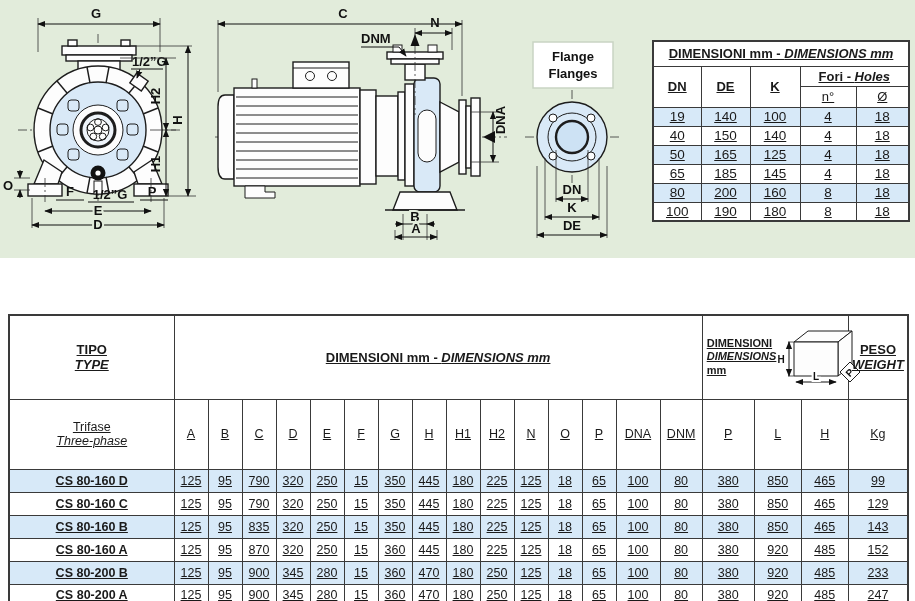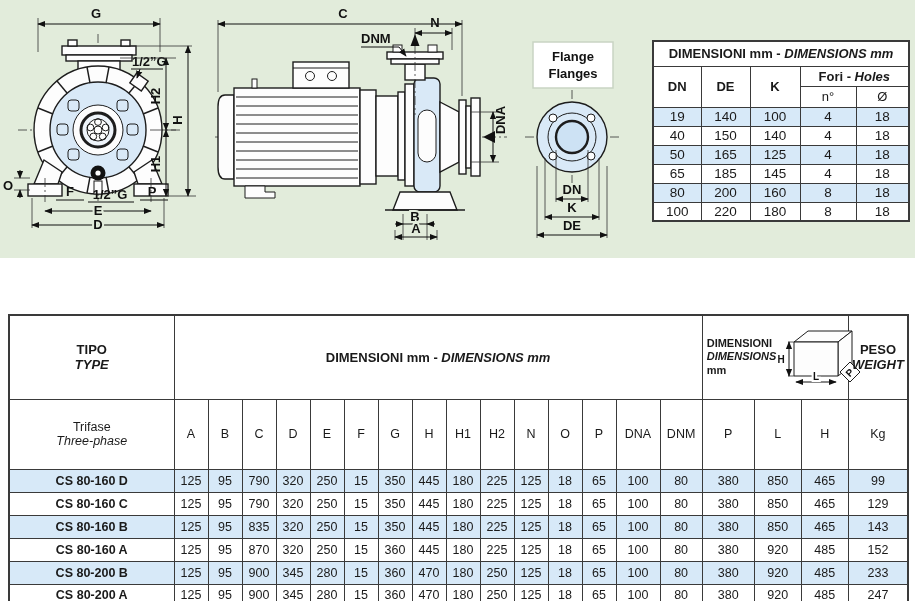--- a/index.html
+++ b/index.html
@@ -18,21 +18,21 @@
   .fillb { fill:#d9e9f7; }
   .fillw { fill:#fdfdfd; }
   .dim  { font:bold 13px "Liberation Sans",sans-serif; fill:#111; }
   .halo { paint-order:stroke; stroke:#e2ecdb; stroke-width:4px; }
   .dline { stroke:#111; stroke-width:1; fill:none; }
   .cline { stroke:#333; stroke-width:0.8; stroke-dasharray:9 3 2 3; fill:none; }
   .ext   { stroke:#333; stroke-width:0.8; fill:none; }
 
   
   .ftable-wrap { position:absolute; left:652px; top:40px; }
-  table { border-collapse:collapse; table-layout:fixed; }
+  table { border-collapse:collapse; table-layout:fixed;text-decoration:underline; }
   .ftable { width:256px; background:#fff; border:2px solid #3a3a3a; }
   .ftable th, .ftable td { border:1px solid #3a3a3a; text-align:center; vertical-align:middle; font-size:13px; }
   .ftable .title-row th { height:25px; font-weight:bold; }
   .ftable .colhead { font-weight:bold; height:41px; }
   .ftable .fori { font-weight:bold; height:20px; }
   .ftable .sub { font-weight:normal; height:21px; }
   .ftable td { height:19px; font-size:13.5px; }
   tr.alt td { background:#d7e9f8; }
 
   
@@ -344,21 +344,21 @@
             </tr>
         <tr class="alt">
               <td>80</td>
               <td>200</td>
               <td>160</td>
               <td>8</td>
               <td>18</td>
             </tr>
         <tr>
               <td>100</td>
-              <td>220</td>
+              <td>190</td>
               <td>180</td>
               <td>8</td>
               <td>18</td>
             </tr>
       </tbody>
         </table>
     </div>
   </div>
 
   <div class="mtable-wrap">

